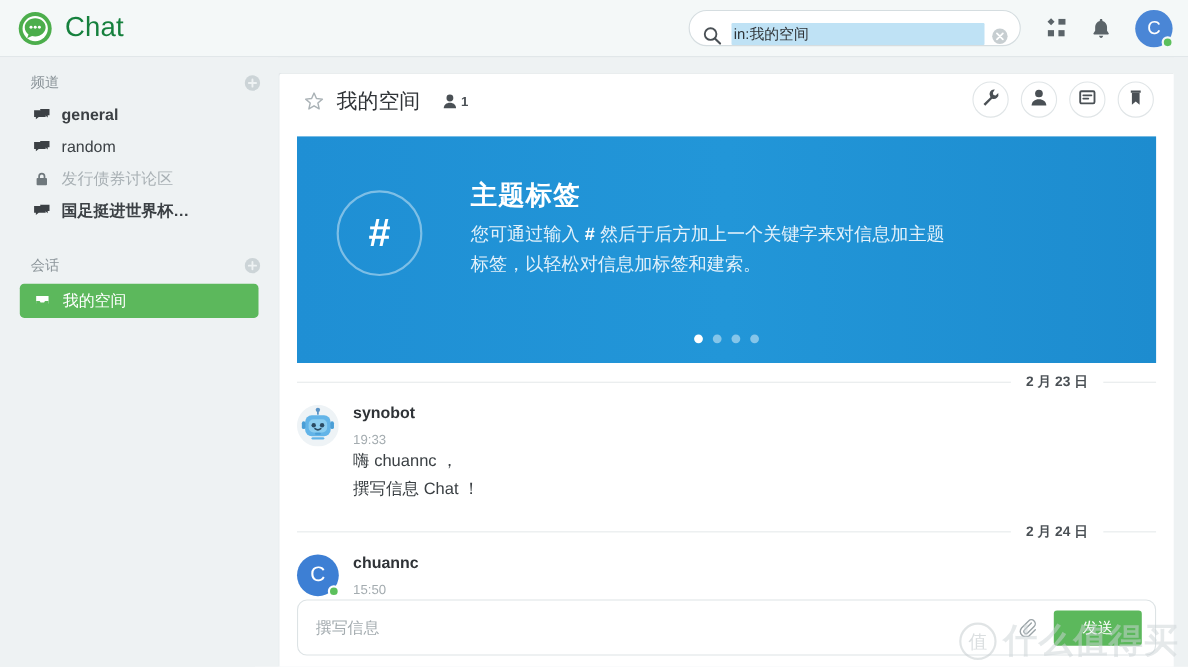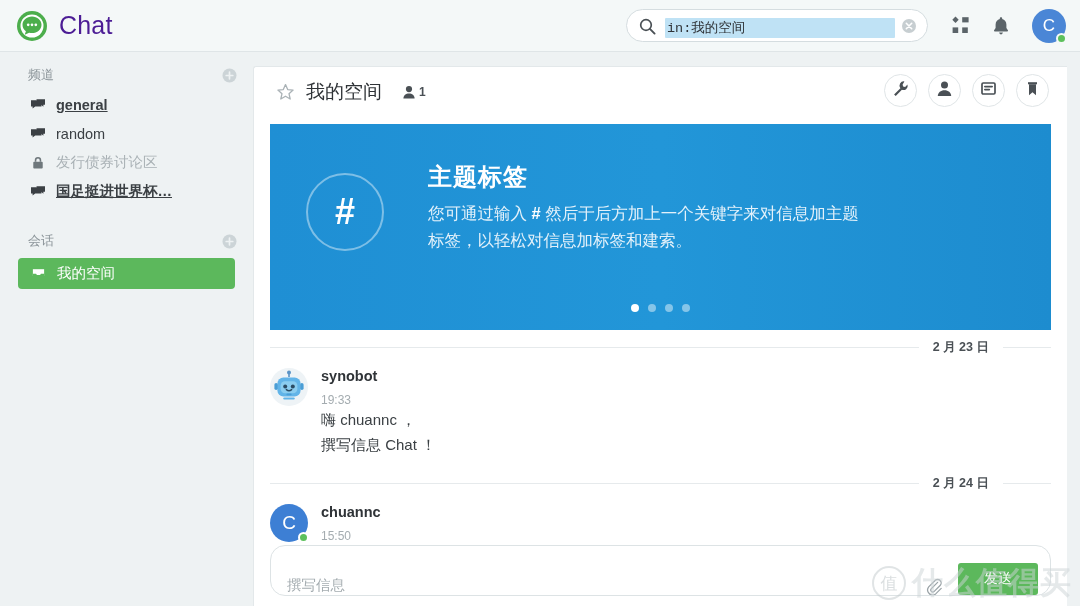--- a/index.html
+++ b/index.html
@@ -13,31 +13,30 @@
 
   
   .topbar {
     position: absolute; top: 0; left: 0; width: 1080px; height: 52px;
     background: #f4f8f8;
     border-bottom: 1px solid #dfe5e7;
     display: flex; align-items: center;
   }
   .brand { display: flex; align-items: center; gap: 10px; padding-left: 15px; }
   .brand-logo { width: 34px; height: 34px; position: relative; }
-  .brand-name { font-size: 25px; color: #4c1d95; letter-spacing: .2px; font-weight: 400; }
+  .brand-name { font-size: 25px; color: #15803d; letter-spacing: .2px; font-weight: 400; }
 
   .search-wrap { position: absolute; left: 626px; top: 9px; width: 302px; height: 33px; }
   .search-box {
     width: 100%; height: 100%;
     background: #fff;
     border: 1px solid #d5dde0;
     border-radius: 17px;
-    display: flex; align-items: flex-start;
+    display: flex; align-items: flex-end;
     padding: 8px 10px 0 12px;
-    font-family: Liberation Mono, monospace;
   }
   .search-icon { width: 17px; height: 17px; flex: 0 0 auto; margin-right: 9px; }
   .search-text {
     flex: 1 1 auto; font-size: 13.5px; color: #2f3337;
     background: #bfe2f5; padding: 1px 2px; white-space: nowrap; overflow: hidden;
     border-radius: 1px;
   }
   .search-clear { width: 16px; height: 16px; flex: 0 0 auto; margin-left: 6px; }
 
   .topbar-actions { position: absolute; right: 14px; top: 0; height: 52px; display: flex; align-items: center; gap: 18px; }
@@ -62,21 +61,21 @@
   .sec-head {
     display: flex; align-items: center; justify-content: space-between;
     padding: 14px 16px 6px 28px;
   }
   .sec-title { font-size: 13px; color: #8b9499; }
   .plus-btn { width: 15px; height: 15px; }
 
   .chan { display: flex; align-items: center; gap: 10px; height: 29px; padding: 0 16px 0 30px; cursor: default; }
   .chan-icon { width: 16px; height: 16px; flex: 0 0 auto; display: flex; align-items: center; justify-content: center; }
   .chan-label { font-size: 14.5px; color: #3b4044; white-space: nowrap; overflow: hidden; text-overflow: ellipsis; }
-  .chan.unread .chan-label { font-weight: bold; text-decoration: underline; }
+  .chan.unread .chan-label { font-weight: bold; }
   .chan.muted .chan-label { color: #a9b1b5; }
 
   .conv-wrap { padding: 0 18px; margin-top: 2px; }
   .conv {
     display: flex; align-items: center; gap: 11px;
     height: 31px; padding: 0 12px; border-radius: 4px;
   }
   .conv.active { background: #5cb85c; }
   .conv.active .conv-label { color: #fff; font-size: 14.5px; }
 
@@ -146,22 +145,22 @@
   }
   .av-c { background: #3d7fd4; color: #fff; display: flex; align-items: center; justify-content: center; font-size: 19px; }
   .msg-meta { display: flex; align-items: baseline; gap: 9px; flex-direction: column; }
   .msg-author { font-size: 14.5px; font-weight: bold; color: #2f3337; }
   .msg-time { font-size: 12px; color: #a4acb0; }
   .msg-line { font-size: 15px; color: #3b4044; line-height: 1.5; margin-top: 2px; }
 
   
   .composer {
     position: absolute; left: 16px; right: 16px; bottom: 10px; height: 51px;
-    border: 1px solid #dde3e5; border-radius: 15px; background: #fff;
-    display: flex; align-items: flex-end; padding: 0 12px 0 16px;
+    border: 1px solid #dde3e5; border-radius: 9px; background: #fff;
+    display: flex; align-items: center; padding: 0 12px 0 16px;
   }
   .composer-ph { flex: 1 1 auto; font-size: 14.5px; color: #a4acb0; }
   .clip-icon { width: 17px; height: 17px; margin-right: 16px; }
   .send-btn {
     background: #5cb85c; color: #ffffff; border: none; border-radius: 3px;
     height: 32px; min-width: 80px; font-size: 14px;
     font-family: "Liberation Sans", sans-serif;
     display: flex; align-items: center; justify-content: center;
   }
 

